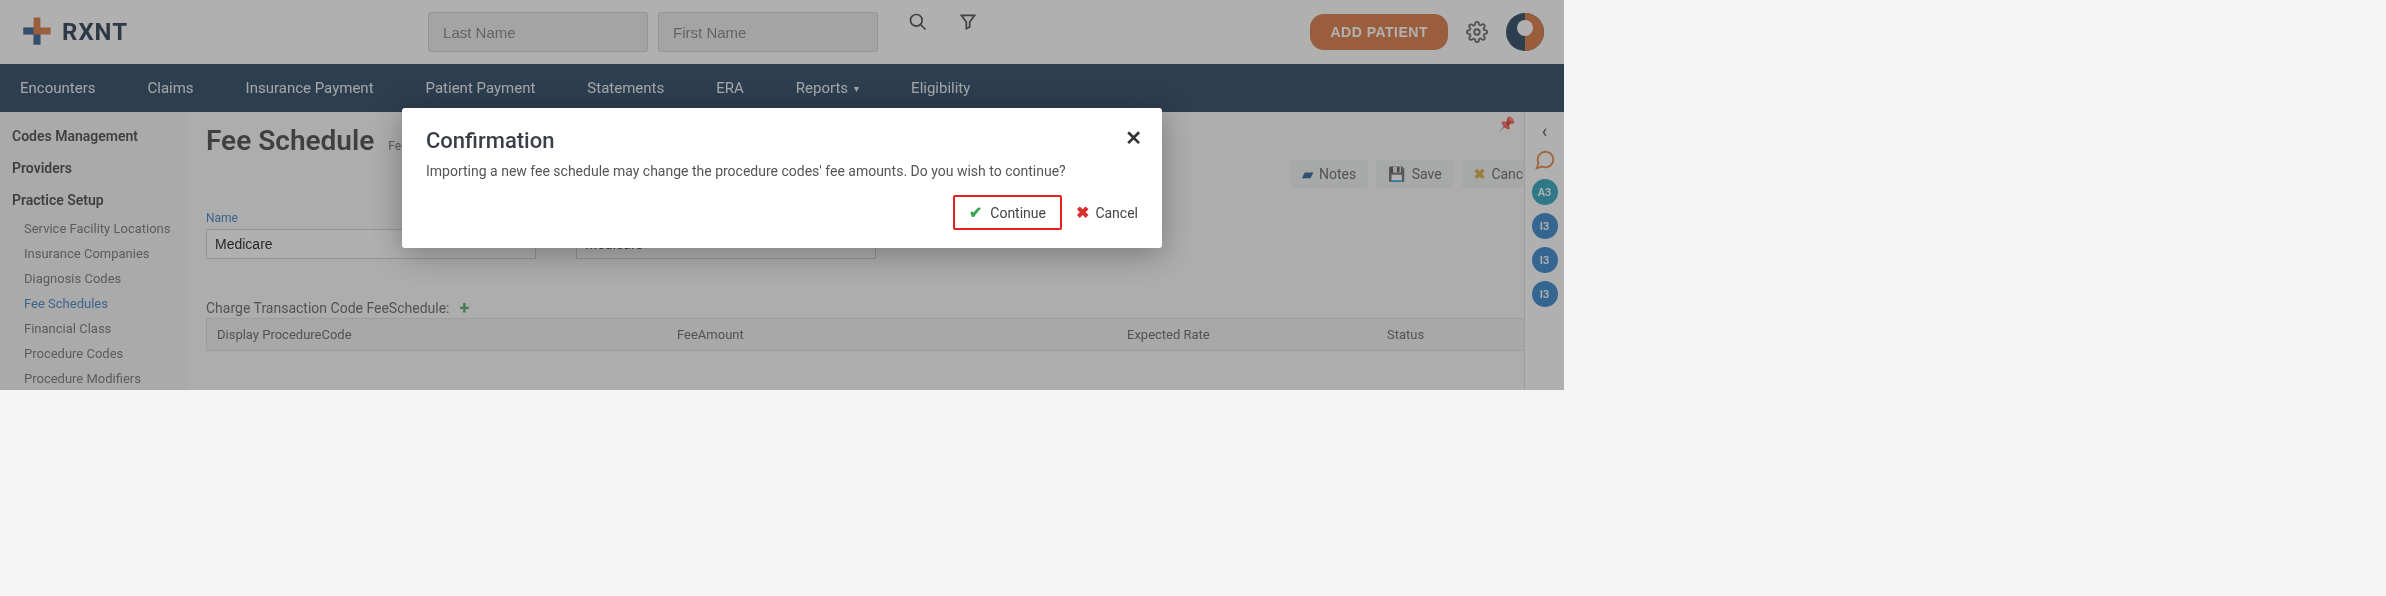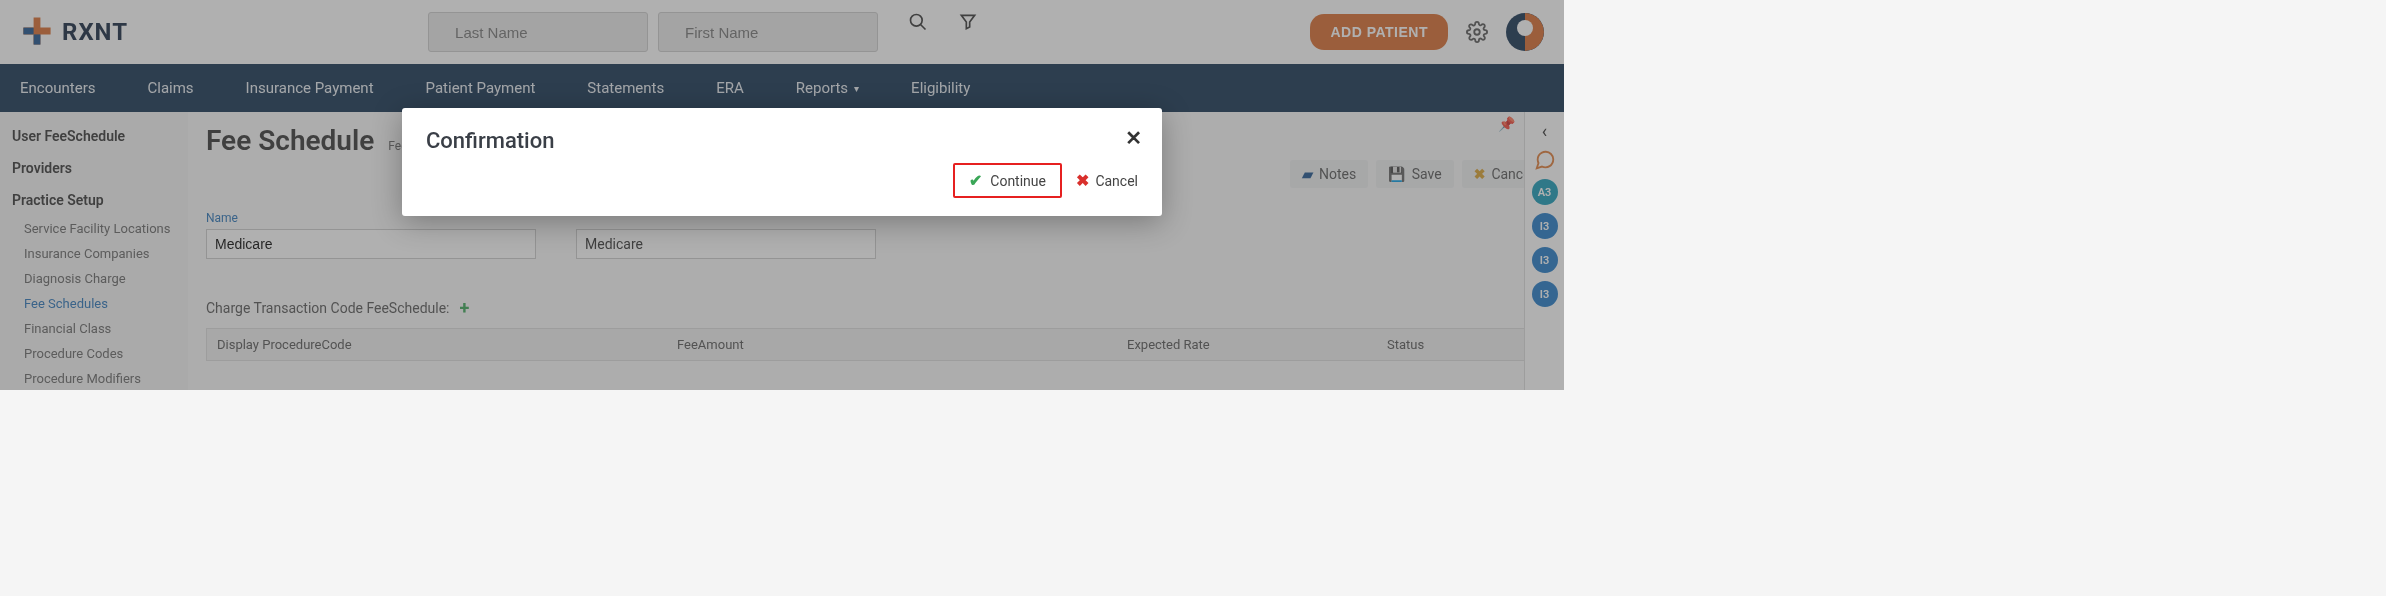--- a/index.html
+++ b/index.html
@@ -5,21 +5,21 @@
 * { box-sizing: border-box; margin: 0; padding: 0; }
 body { font-family: -apple-system, BlinkMacSystemFont, "Segoe UI", Roboto, sans-serif; font-size: 14px; color: #333; background: #f5f5f5; width: 1564px; overflow: hidden; }
 .app { position: relative; width: 1564px; height: 390px; }
 
 
 .topbar { height: 64px; background: #fff; display: flex; align-items: center; padding: 0 20px; }
 .logo { display: flex; align-items: center; gap: 8px; }
 .logo-mark svg { width: 34px; height: 34px; }
 .logo-text { font-size: 24px; font-weight: 700; color: #13263e; letter-spacing: 1px; }
 .search-group { display: flex; gap: 10px; margin-left: 300px; }
-.search-input { width: 220px; height: 40px; border: 1px solid #ccc; border-radius: 3px; padding: 0 26px; font-size: 15px; background: #e9e9e9; color: #666; }
+.search-input { width: 220px; height: 40px; border: 1px solid #ccc; border-radius: 3px; padding: 0 14px; font-size: 15px; background: #e9e9e9; color: #666; }
 .search-icon, .filter-icon { width: 20px; height: 20px; color: #333; margin-left: 20px; cursor: pointer; }
 .top-right { margin-left: auto; display: flex; align-items: center; gap: 18px; }
 .add-patient-btn { background: #d96b2c; color: #fff; border: none; padding: 10px 20px; font-size: 14px; font-weight: 600; border-radius: 14px; letter-spacing: 0.5px; cursor: pointer; }
 .gear-icon { width: 22px; height: 22px; color: #555; cursor: pointer; }
 .avatar { width: 38px; height: 38px; border-radius: 50%; background: #12304f; position: relative; overflow: hidden; }
 .avatar::before { content: ""; position: absolute; width: 50%; height: 100%; right: 0; background: #d96b2c; border-radius: 0 38px 38px 0; }
 .avatar::after { content: ""; position: absolute; width: 16px; height: 16px; background: #fff; border-radius: 50%; top: 7px; left: 11px; }
 
 
 .navbar { height: 48px; background: #12304f; display: flex; align-items: center; padding: 0 20px; gap: 52px; }
@@ -50,21 +50,21 @@
 
 .form-row { margin-top: 54px; display: flex; gap: 40px; }
 .form-field { display: flex; flex-direction: column; gap: 4px; }
 .form-label { font-size: 12px; color: #2873b8; }
 .text-input { width: 330px; height: 30px; border: 1px solid #ccc; padding: 0 8px; font-size: 14px; background: #fff; }
 .dropdown { width: 300px; height: 30px; border: 1px solid #ccc; padding: 0 8px; background: #fff; display:flex; align-items:center; font-size:14px; color:#333;}
 
 .section-head { margin-top: 38px; display: flex; align-items: center; gap: 10px; color: #555; font-size: 14px; }
 .plus-ic { color: #3aa657; font-size: 18px; font-weight: bold; cursor: pointer; }
 
-.table-head { margin-top: 10px; display: flex; background: #f0f0f0; border: 1px solid #ddd; align-items: flex-end; }
+.table-head { margin-top: 0; display: flex; background: #f0f0f0; border: 1px solid #ddd; align-items: flex-end; }
 .th { padding: 8px 10px; font-size: 13px; color: #555; }
 .th1 { width: 460px; }
 .th2 { width: 450px; }
 .th3 { width: 260px; }
 .th4 { flex: 1; }
 
 
 .right-rail { position: absolute; right: 0; top: 112px; bottom: 0; width: 40px; background: #fff; border-left: 1px solid #ddd; display: flex; flex-direction: column; align-items: center; padding-top: 8px; gap: 8px; }
 .rail-back { font-size: 18px; cursor: pointer; }
 .rail-chat { width: 22px; height: 22px; color: #e07b35; }
@@ -138,26 +138,26 @@
     <div class="nav-item">ERA</div>
     <div class="nav-item">
         <span>Reports</span>
         <span class="chev-down">▾</span>
       </div>
     <div class="nav-item">Eligibility</div>
   </div>
 
   <div class="body">
     <div class="sidebar">
-      <div class="side-item bold">User FeeSchedule</div>
+      <div class="side-item bold">Codes Management</div>
       <div class="side-item bold">Providers</div>
       <div class="side-item bold">Practice Setup</div>
       <div class="side-sub">Service Facility Locations</div>
       <div class="side-sub">Insurance Companies</div>
-      <div class="side-sub">Diagnosis Charge</div>
+      <div class="side-sub">Diagnosis Codes</div>
       <div class="side-sub active">Fee Schedules</div>
       <div class="side-sub">Financial Class</div>
       <div class="side-sub">Procedure Codes</div>
       <div class="side-sub">Procedure Modifiers</div>
       <div class="side-sub">Procedure Macros</div>
     </div>
 
     <div class="main">
       <span class="pin-icon">📌</span>
       <div class="page-header">
@@ -223,20 +223,21 @@
     <div class="rail-badge teal">A3</div>
     <div class="rail-badge">I3</div>
     <div class="rail-badge">I3</div>
     <div class="rail-badge">I3</div>
   </div>
 
   <div class="overlay"></div>
   <div class="modal">
     <div class="modal-title">Confirmation</div>
     <span class="modal-close">✕</span>
+    <div class="modal-body">Importing a new fee schedule may change the procedure codes' fee amounts. Do you wish to continue?</div>
     <div class="modal-actions">
       <div class="btn-continue">
         <span class="chk">✔</span>
         <span>Continue</span>
       </div>
       <div class="btn-cancel">
         <span class="x">✖</span>
         <span>Cancel</span>
       </div>
     </div>

